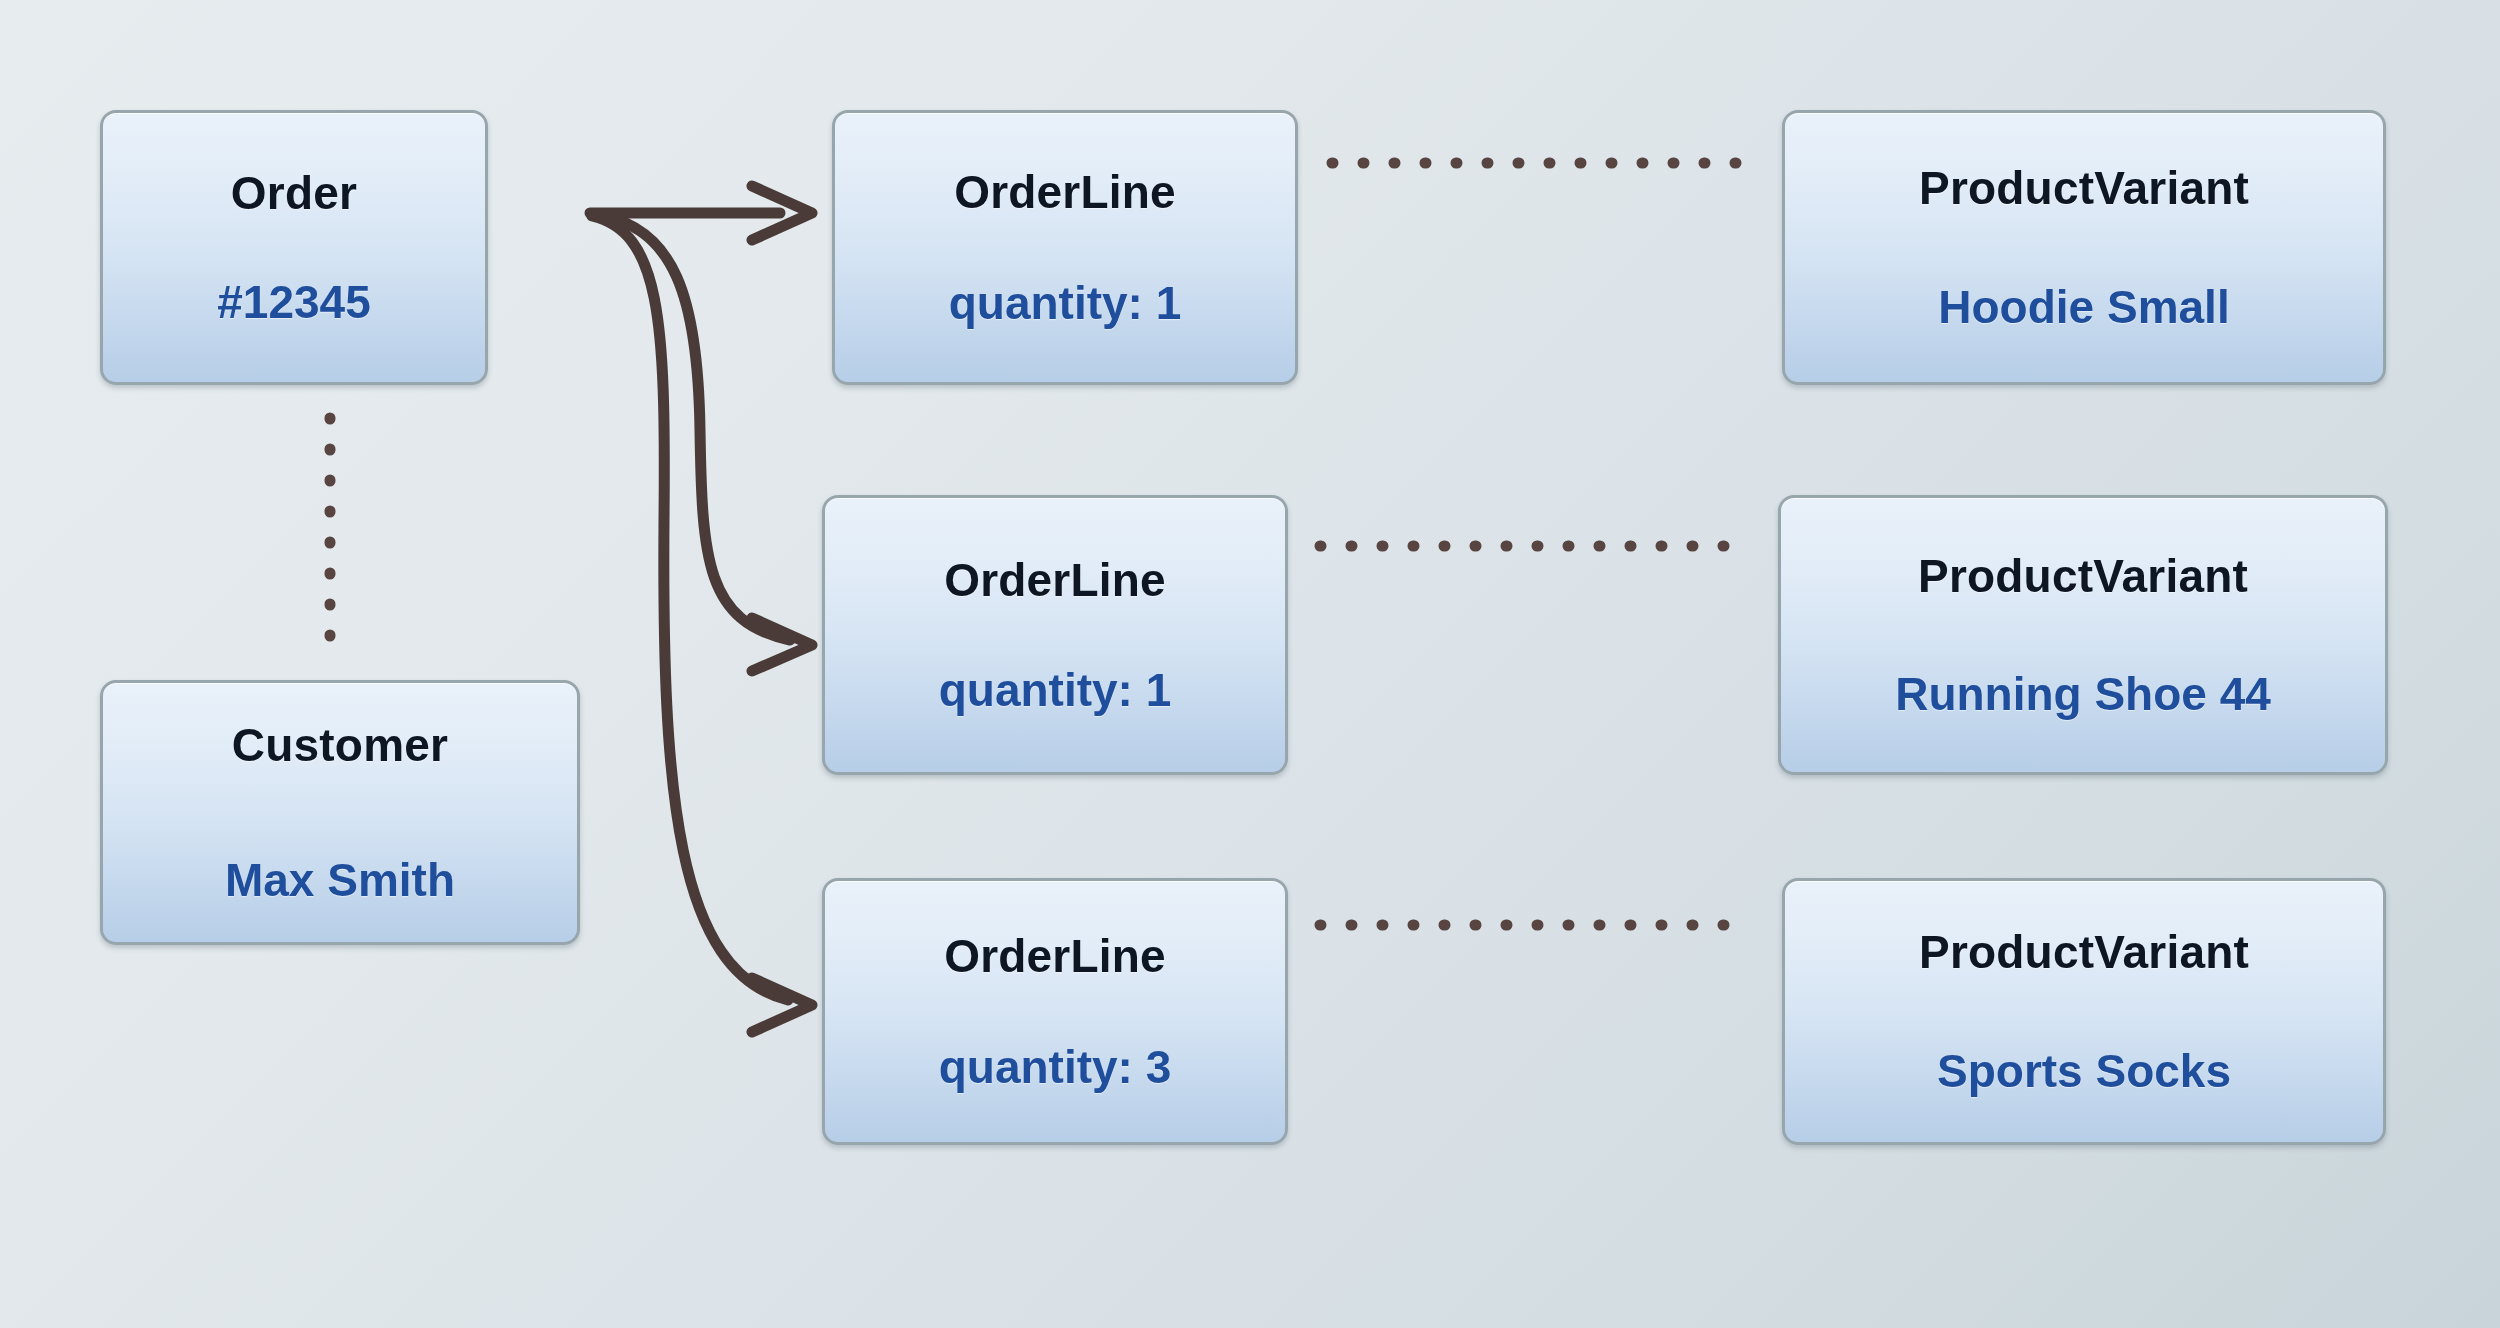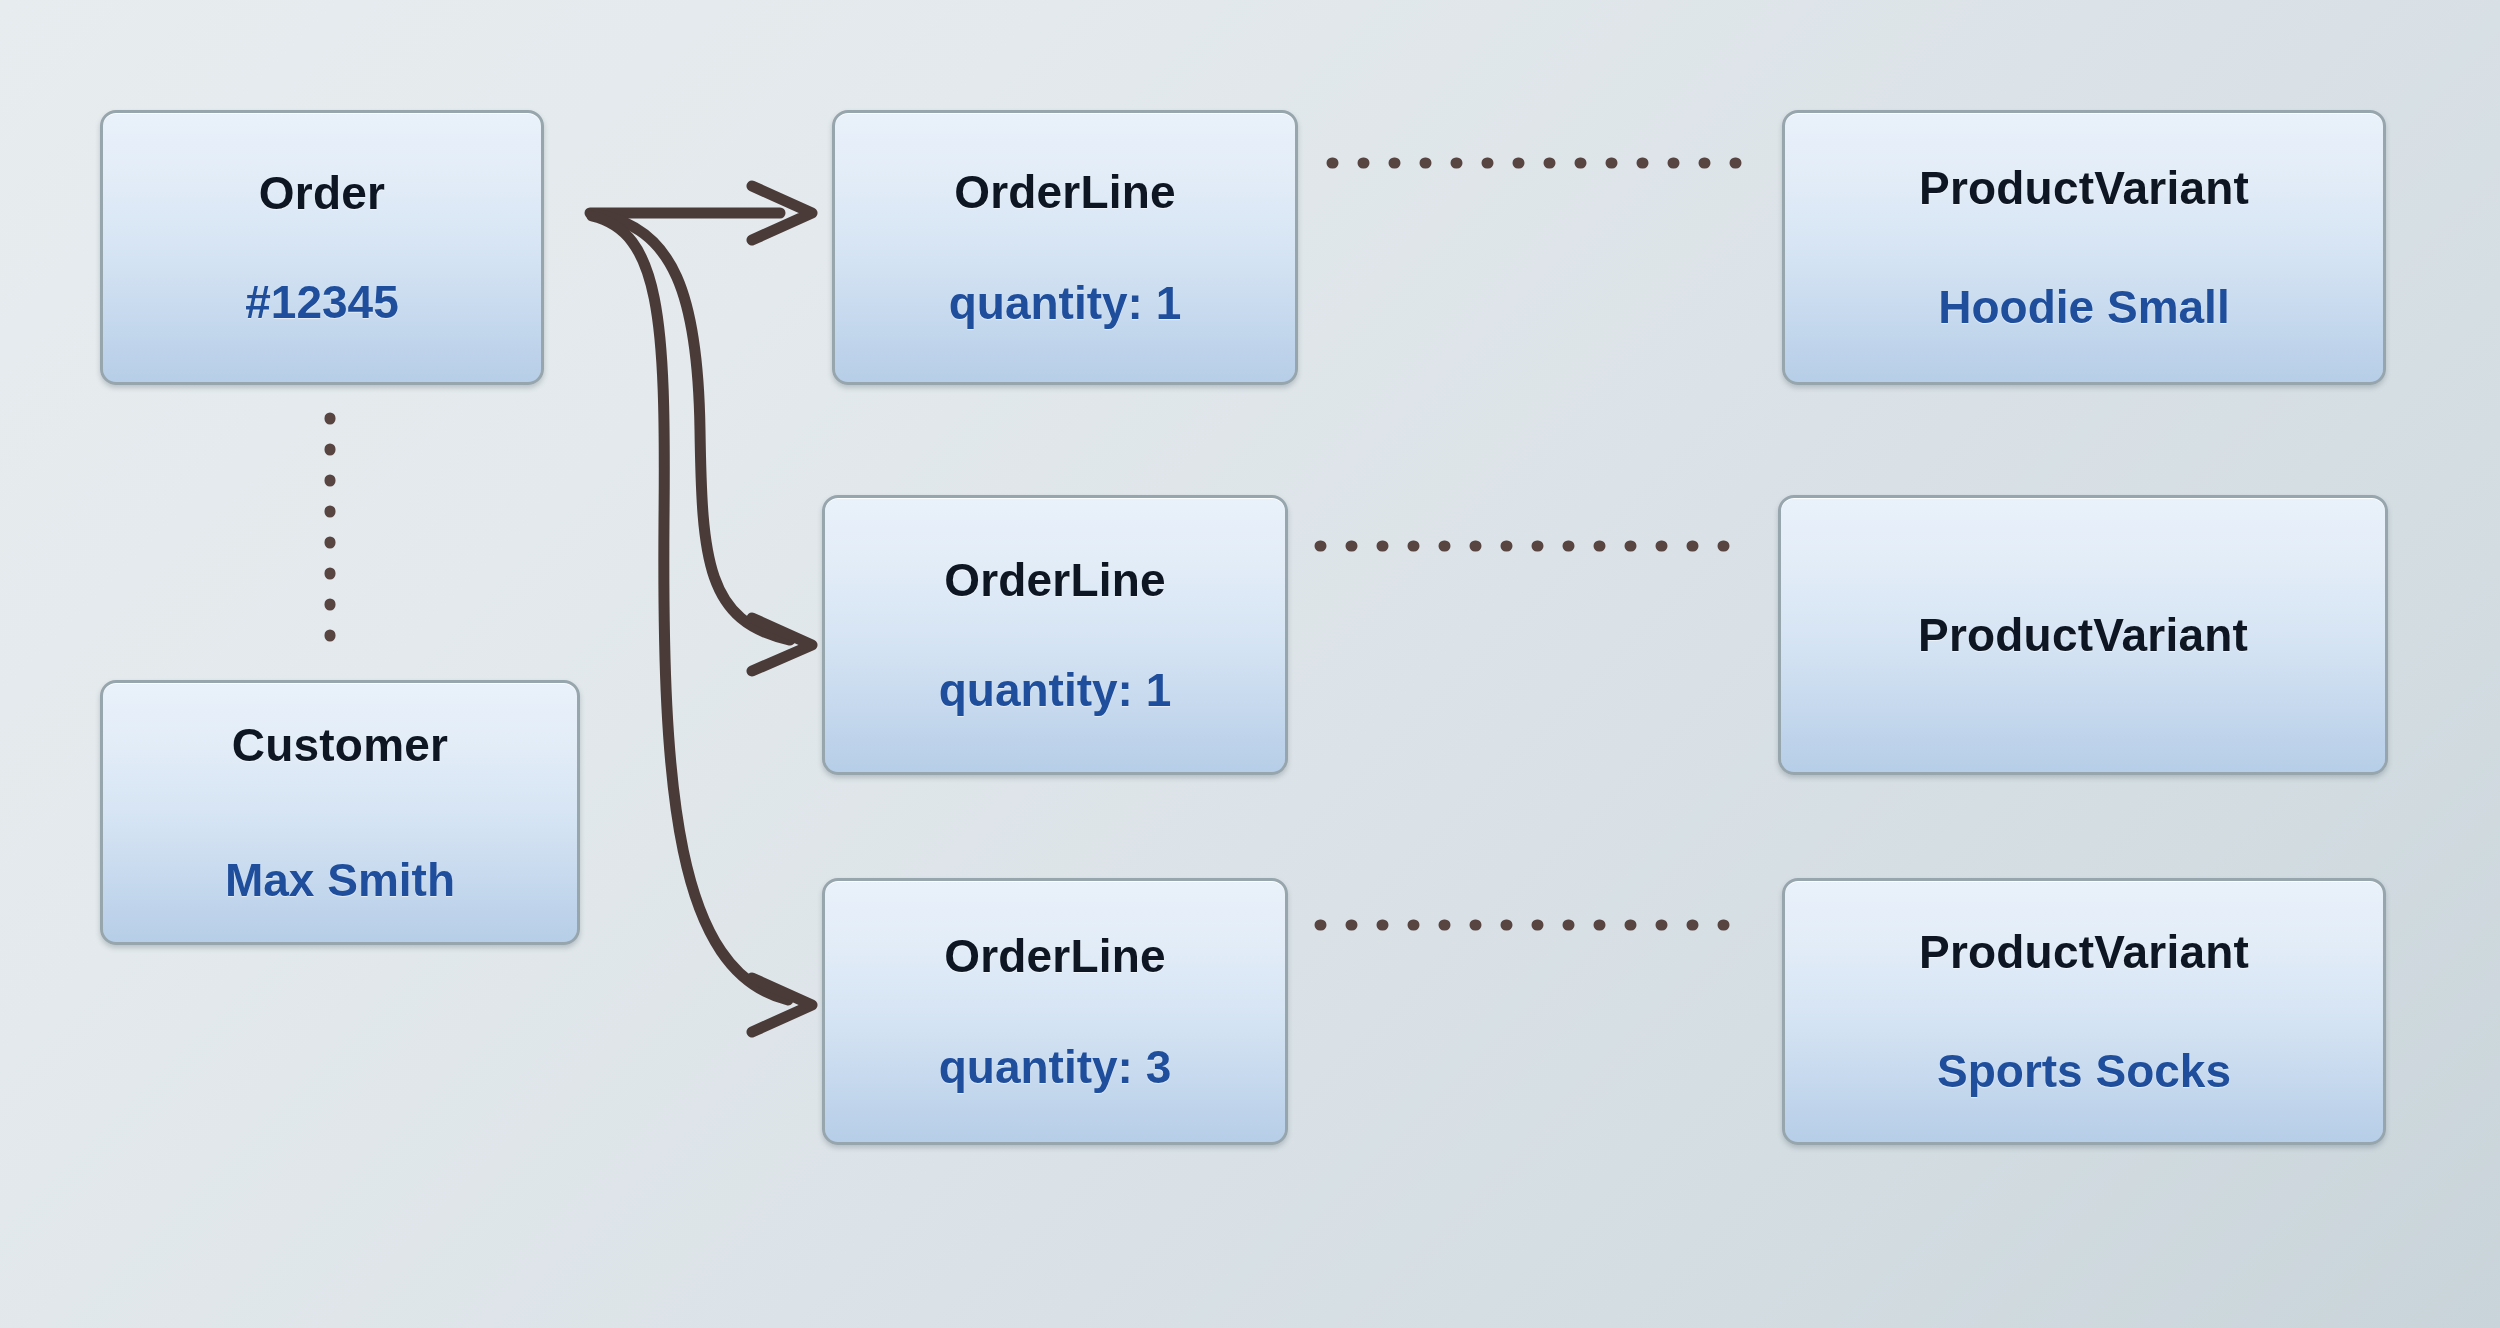--- a/index.html
+++ b/index.html
@@ -77,21 +77,21 @@
     </g>
 
     <g stroke="#584542" stroke-width="11" stroke-linecap="round" stroke-dasharray="1 30">
       <line x1="330" y1="418" x2="330" y2="650"></line>
       <line x1="1332" y1="163" x2="1750" y2="163"></line>
       <line x1="1320" y1="546" x2="1748" y2="546"></line>
       <line x1="1320" y1="925" x2="1750" y2="925"></line>
     </g>
   </svg>
 
-  <div class="node gap-order" style="left:100px; top:110px; width:444px; height:275px;">
+  <div class="node gap-order" style="left:100px; top:110px; width:388px; height:275px;">
     <div class="node-title">Order</div>
     <div class="node-subtitle">#12345</div>
   </div>
 
   <div class="node gap-customer" style="left:100px; top:680px; width:480px; height:265px;">
     <div class="node-title">Customer</div>
     <div class="node-subtitle">Max Smith</div>
   </div>
 
   <div class="node gap-line" style="left:832px; top:110px; width:466px; height:275px;">
@@ -109,20 +109,21 @@
     <div class="node-subtitle">quantity: 3</div>
   </div>
 
   <div class="node gap-variant" style="left:1782px; top:110px; width:604px; height:275px;">
     <div class="node-title">ProductVariant</div>
     <div class="node-subtitle">Hoodie Small</div>
   </div>
 
   <div class="node gap-variant" style="left:1778px; top:495px; width:610px; height:280px;">
     <div class="node-title">ProductVariant</div>
+    <div class="node-subtitle">Running Shoe 44</div>
   </div>
 
   <div class="node gap-variant" style="left:1782px; top:878px; width:604px; height:267px;">
     <div class="node-title">ProductVariant</div>
     <div class="node-subtitle">Sports Socks</div>
   </div>
 
 </div>
 
 </body></html>

